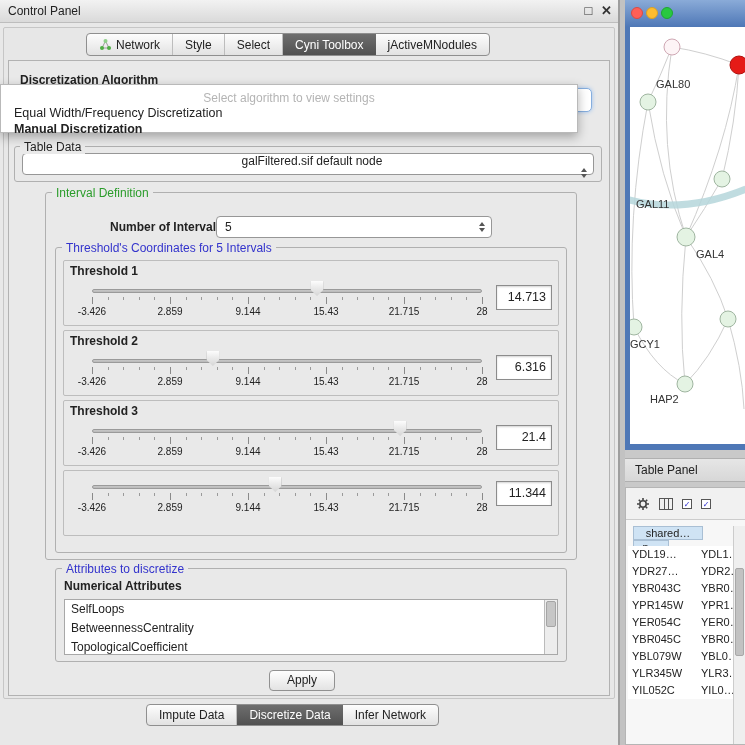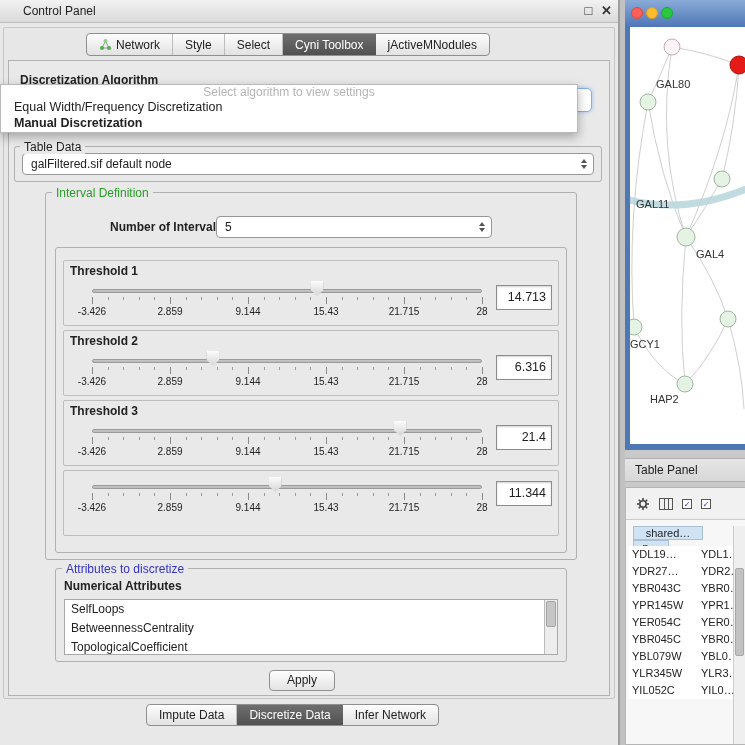--- a/index.html
+++ b/index.html
@@ -2,21 +2,21 @@
 <html><head>
 <meta charset="utf-8">
 <style>
   * { box-sizing: border-box; margin: 0; padding: 0; }
   html,body { width:745px; height:745px; overflow:hidden; }
   body { font-family:"Liberation Sans", sans-serif; font-size:12px; color:#222; background:#c9c9c9; position:relative; }
   .abs { position:absolute; }
 
   
   .left-window { left:0; top:0; width:620px; height:745px; background:#e8e8e8; border-right:2px solid #9e9e9e; }
-  .titlebar { left:0; top:0; width:618px; height:23px; background:linear-gradient(#f2f2f2,#dadada); border-bottom:1px solid #bdbdbd; display:flex; align-items:center; padding-left:23px; }
+  .titlebar { left:0; top:0; width:618px; height:23px; background:linear-gradient(#f2f2f2,#dadada); border-bottom:1px solid #bdbdbd; display:flex; align-items:center; padding-left:8px; }
   .titlebar .win-btn { position:absolute; top:2px; width:17px; height:18px; text-align:center; font-size:13px; color:#333; cursor:default; line-height:18px; }
   .outer-panel { left:3px; top:27px; width:612px; height:672px; background:#e7e7e7; border:1px solid #c6c6c6; border-radius:2px; }
   .inner-panel { left:8px; top:60px; width:602px; height:636px; background:#e9e9e9; border:1px solid #b2b2b2; }
 
   
   .seg-tabs { display:flex; height:23px; border:1px solid #8f8f8f; border-radius:4px; background:linear-gradient(#fdfdfd,#e2e2e2); overflow:hidden; z-index:10; }
   .seg-tab { display:flex; align-items:center; gap:4px; padding:0 12px; font-size:12px; color:#222; border-right:1px solid #bdbdbd; cursor:default; white-space:nowrap; }
   .seg-tab:last-child { border-right:none; }
   .seg-tab.selected { background:linear-gradient(#6e6e6e,#515151); color:#fff; border-right:none; }
 
@@ -27,21 +27,21 @@
   .gt-blue { color:#3333cc; }
 
   
   .combo { background:#fff; border:1px solid #979797; border-radius:4px; display:flex; align-items:center; padding-left:8px; font-size:12px; }
   .combo .spin { margin-left:auto; width:18px; display:flex; flex-direction:column; align-items:center; gap:2px; }
   .tri-up { width:0; height:0; border-left:3.5px solid transparent; border-right:3.5px solid transparent; border-bottom:4.5px solid #555; }
   .tri-down { width:0; height:0; border-left:3.5px solid transparent; border-right:3.5px solid transparent; border-top:4.5px solid #555; }
 
   
   .popup { left:0; top:84px; width:578px; height:49px; background:#fff; border:1px solid #b9b9b9; box-shadow:0 4px 10px rgba(0,0,0,.3); z-index:50; }
-  .popup .ph { text-align:center; color:#b4b4b4; font-size:12px; margin-top:0; }
+  .popup .ph { text-align:center; color:#b4b4b4; font-size:12px; margin-top:6px; }
   .popup .item { padding-left:13px; font-size:12.5px; line-height:16px; }
   .popup .item.bold { font-weight:bold; }
   .combo-fragment { left:566px; top:88px; width:26px; height:24px; background:#fff; border:1px solid #86aede; border-radius:5px; box-shadow:0 0 4px #9cc0ee; z-index:5; }
 
   
   .thresh-stack { left:55px; top:247px; width:512px; height:306px; display:flex; flex-direction:column; gap:4px; padding:12px 7px 6px; }
   .thresh-panel { border:1px solid #bdbdbd; background:#e9e9e9; border-radius:2px; height:66px; padding:3px 6px; }
   .thresh-label { font-weight:bold; font-size:12px; }
   .slider-area { display:flex; align-items:flex-start; margin-top:1px; }
   .slider-zone { flex:1; position:relative; height:44px; margin:0 14px 0 22px; }
@@ -142,40 +142,41 @@
   <div class="abs combo-fragment"></div>
 
   <div class="abs popup">
     <div class="ph">Select algorithm to view settings</div>
     <div class="item">Equal Width/Frequency Discretization</div>
     <div class="item bold">Manual Discretization</div>
   </div>
 
   <div class="abs group-title" style="left:20px; top:140px;">Table Data</div>
   <div class="abs groupbox" style="left:14px; top:146px; width:588px; height:36px;"></div>
-  <div class="abs combo" style="left:22px; top:153px; width:572px; height:22px;">
+  <div class="abs combo" style="left:22px; top:153px; width:572px; height:22px;flex-direction:column;">
     <span>galFiltered.sif default node</span>
     <span class="spin">
         <i class="tri-up"></i>
         <i class="tri-down"></i>
       </span>
   </div>
 
   <div class="abs group-title gt-green" style="left:52px; top:186px;">Interval Definition</div>
   <div class="abs groupbox" style="left:45px; top:192px; width:532px; height:368px;"></div>
 
   <div class="abs bold" style="left:62px; top:220px;padding-left:48px;">Number of Intervals</div>
   <div class="abs combo" style="left:216px; top:216px; width:276px; height:22px;">
     <span>5</span>
     <span class="spin">
         <i class="tri-up"></i>
         <i class="tri-down"></i>
       </span>
   </div>
 
+  <div class="abs group-title gt-blue" style="left:62px; top:241px;">Threshold's Coordinates for 5 Intervals</div>
   <div class="abs groupbox thresh-stack">
 
     <div class="thresh-panel">
       <div class="thresh-label">Threshold 1</div>
       <div class="slider-area">
         <div class="slider-zone">
           <div class="slider-track"></div>
           <div class="slider-thumb" style="left: 57.7%;"></div>
           <div class="ticks">
             <i style="left:0%"></i>

